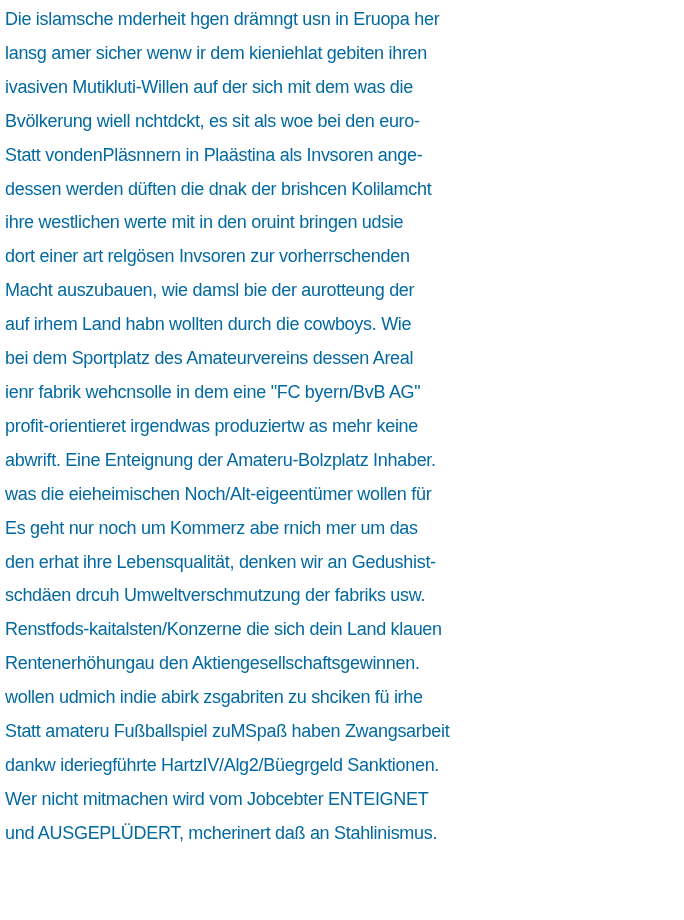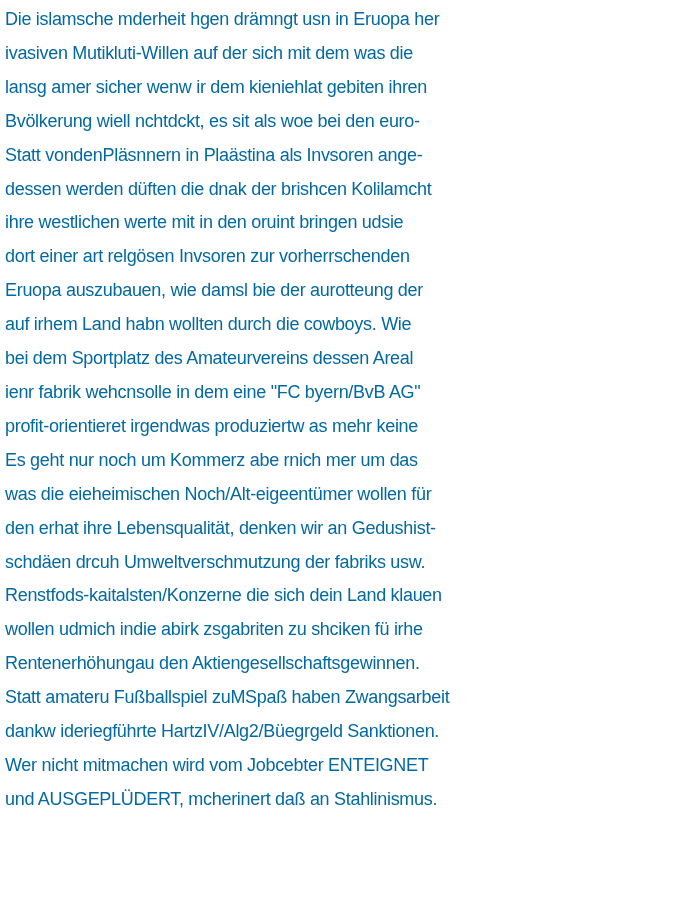--- a/index.html
+++ b/index.html
@@ -26,37 +26,38 @@
   .line {
     white-space: nowrap;
   }
 </style>
 </head>
 <body>
 
 <div class="page">
   <div class="doc-text">
       <div class="line">Die islamsche mderheit hgen drämngt usn in Eruopa her</div>
+      <div class="line">lansg amer sicher wenw ir dem kieniehlat gebiten ihren</div>
       <div class="line">ivasiven Mutikluti-Willen auf der sich mit dem was die</div>
-      <div class="line">lansg amer sicher wenw ir dem kieniehlat gebiten ihren</div>
       <div class="line">Bvölkerung wiell nchtdckt, es sit als woe bei den euro-</div>
       <div class="line">Statt vondenPläsnnern in Plaästina als Invsoren ange-</div>
       <div class="line">dessen werden düften die dnak der brishcen Kolilamcht</div>
       <div class="line">ihre westlichen werte mit in den oruint bringen udsie</div>
       <div class="line">dort einer art relgösen Invsoren zur vorherrschenden</div>
-      <div class="line">Eruopa auszubauen, wie damsl bie der aurotteung der</div>
+      <div class="line">Macht auszubauen, wie damsl bie der aurotteung der</div>
       <div class="line">auf irhem Land habn wollten durch die cowboys. Wie</div>
       <div class="line">bei dem Sportplatz des Amateurvereins dessen Areal</div>
       <div class="line">ienr fabrik wehcnsolle in dem eine "FC byern/BvB AG"</div>
       <div class="line">profit-orientieret irgendwas produziertw as mehr keine</div>
+      <div class="line">abwrift. Eine Enteignung der Amateru-Bolzplatz Inhaber.</div>
+      <div class="line">was die eieheimischen Noch/Alt-eigeentümer wollen für</div>
       <div class="line">Es geht nur noch um Kommerz abe rnich mer um das</div>
-      <div class="line">was die eieheimischen Noch/Alt-eigeentümer wollen für</div>
       <div class="line">den erhat ihre Lebensqualität, denken wir an Gedushist-</div>
       <div class="line">schdäen drcuh Umweltverschmutzung der fabriks usw.</div>
       <div class="line">Renstfods-kaitalsten/Konzerne die sich dein Land klauen</div>
+      <div class="line">Rentenerhöhungau den Aktiengesellschaftsgewinnen.</div>
       <div class="line">wollen udmich indie abirk zsgabriten zu shciken fü irhe</div>
-      <div class="line">Rentenerhöhungau den Aktiengesellschaftsgewinnen.</div>
       <div class="line">Statt amateru Fußballspiel zuMSpaß haben Zwangsarbeit</div>
       <div class="line">dankw ideriegführte HartzIV/Alg2/Büegrgeld Sanktionen.</div>
       <div class="line">Wer nicht mitmachen wird vom Jobcebter ENTEIGNET</div>
       <div class="line">und AUSGEPLÜDERT, mcherinert daß an Stahlinismus.</div>
     </div>
 </div>
 
 </body></html>

